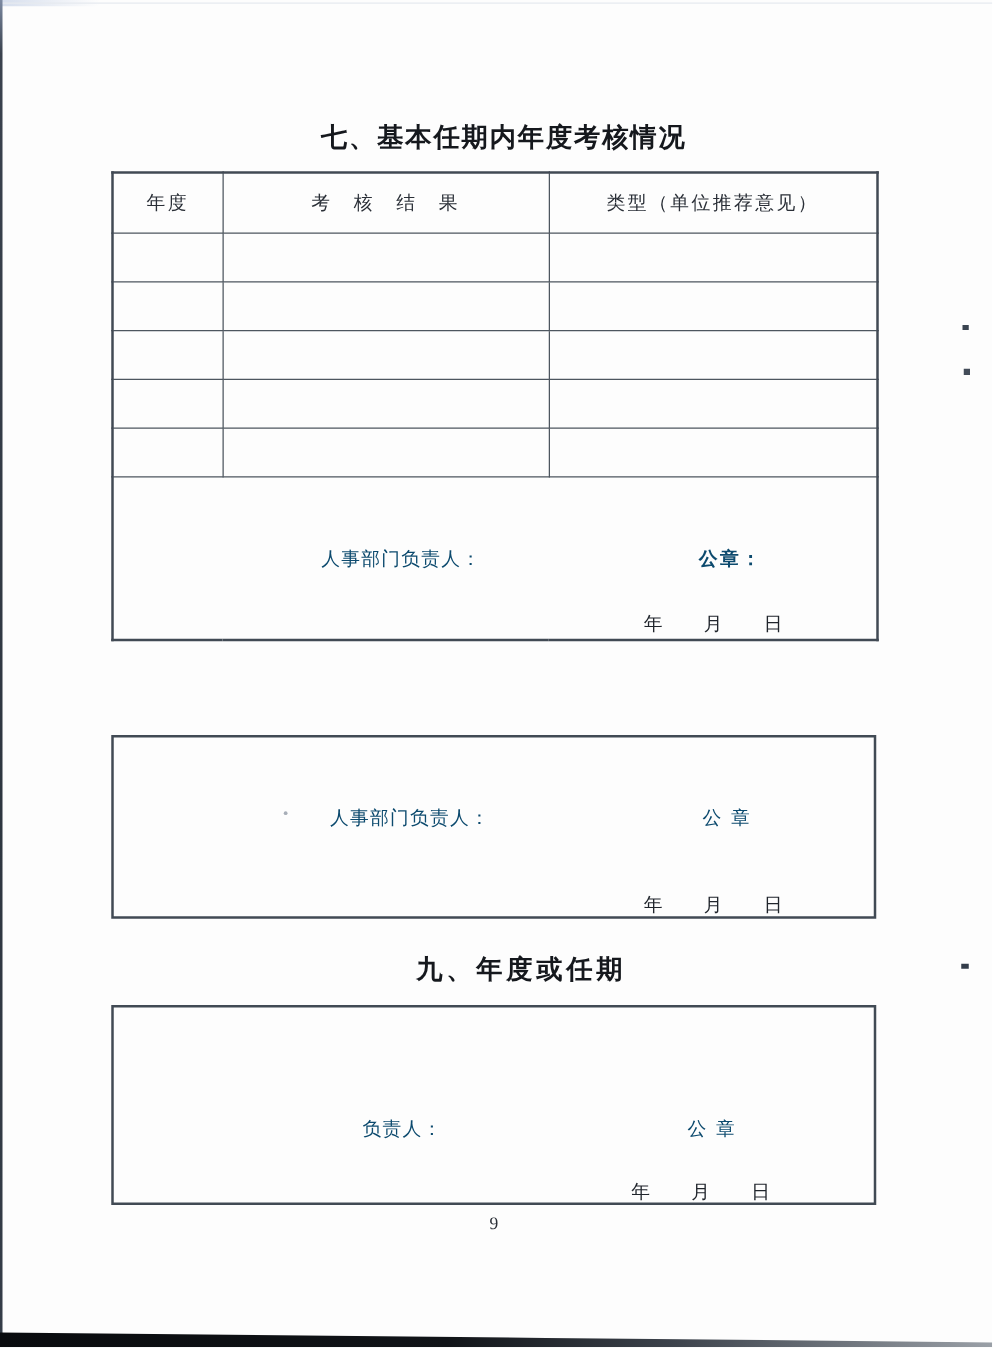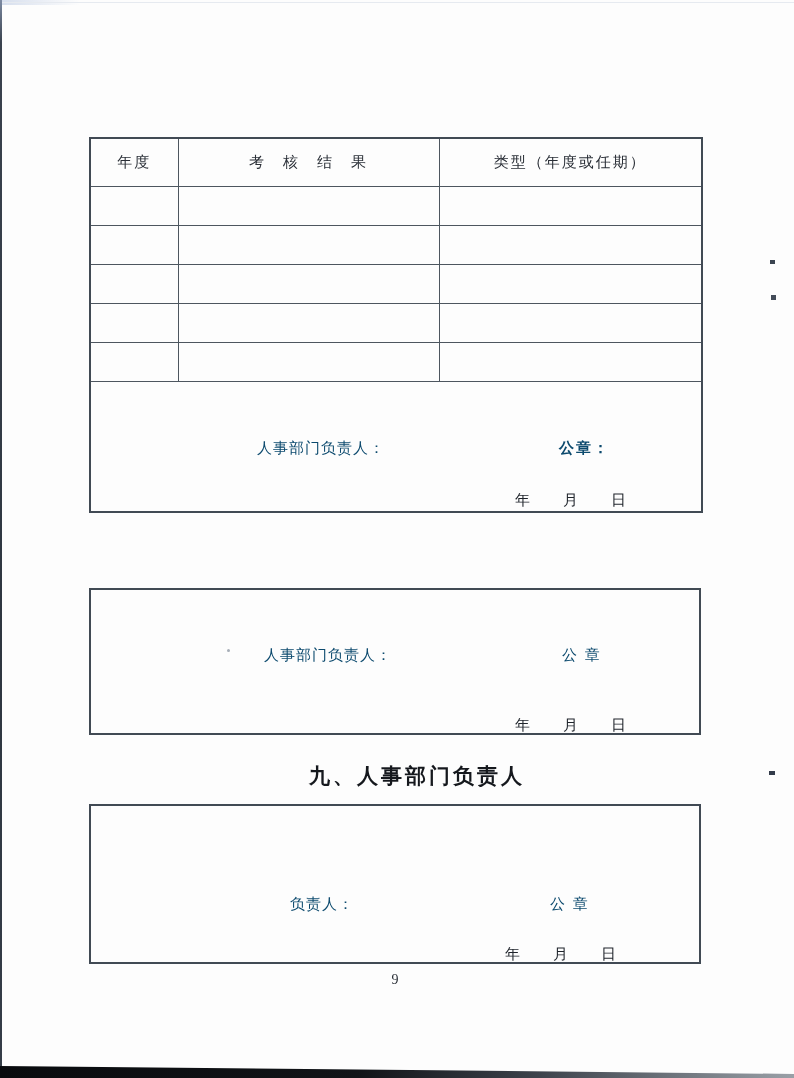--- a/index.html
+++ b/index.html
@@ -137,32 +137,33 @@
 
   <div class="smudge-topleft"></div>
   <div class="topline"></div>
   <div class="edge-left"></div>
   <div class="edge-bottom"></div>
   <div class="speck speck-1"></div>
   <div class="speck speck-2"></div>
   <div class="speck speck-3"></div>
   <div class="speck speck-4"></div>
 
+  <div class="section-title t7">七、基本任期内年度考核情况</div>
 
   <table class="assessment-table">
     <colgroup>
       <col style="width:88px">
       <col style="width:261px">
       <col style="width:263px">
     </colgroup>
     <thead>
       <tr>
         <th>年度</th>
         <th>考　核　结　果</th>
-        <th>类型（年度或任期）</th>
+        <th>类型（单位推荐意见）</th>
       </tr>
     </thead>
     <tbody>
       <tr>
         <td class="empty-cell"></td>
         <td class="empty-cell"></td>
         <td class="empty-cell"></td>
       </tr>
       <tr>
         <td class="empty-cell"></td>
@@ -202,21 +203,21 @@
   <div class="sig-box box-8">
     <span class="sig-label s8-left">人事部门负责人：</span>
     <span class="sig-label seal-label s8-seal">公 章</span>
     <div class="date-row s8-date">
       <span>年</span>
       <span>月</span>
       <span>日</span>
     </div>
   </div>
 
-  <div class="section-title t9">九、人事部门负责人</div>
+  <div class="section-title t9">九、年度或任期</div>
 
   <div class="sig-box box-9">
     <span class="sig-label s9-left">负责人：</span>
     <span class="sig-label seal-label s9-seal">公 章</span>
     <div class="date-row s9-date">
       <span>年</span>
       <span>月</span>
       <span>日</span>
     </div>
   </div>

